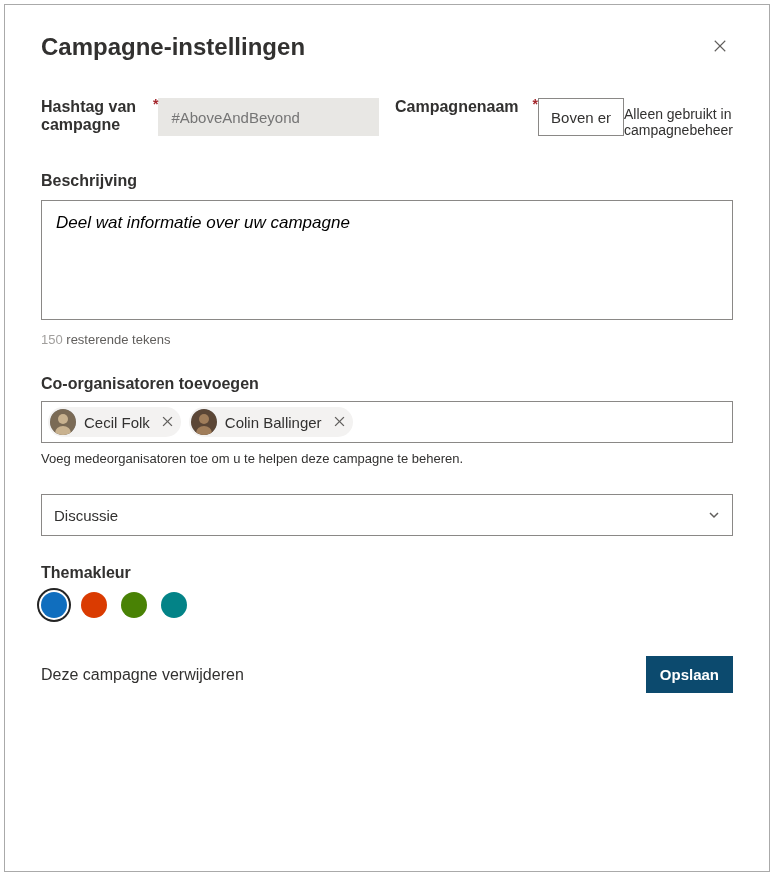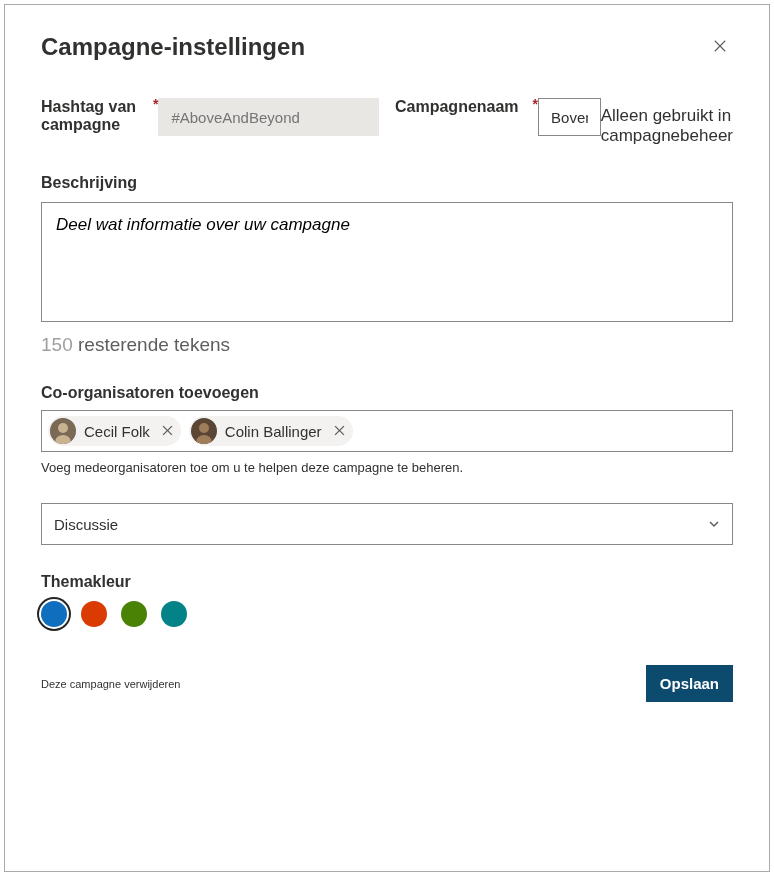--- a/index.html
+++ b/index.html
@@ -73,40 +73,40 @@
       font-family: inherit;
       background: #fff;
       color: #323130;
     }
     .text-input.disabled {
       background: #e8e7e4;
       border-color: #e8e7e4;
       color: #a19f9d;
     }
     .hint {
-      font-size: 17px;
+      font-size: 14px;
       color: #323130;
       margin-top: 8px;
     }
     .section {
       margin-top: 28px;
     }
     .description-box {
       width: 100%;
       height: 120px;
       padding: 12px 14px;
       border: 1px solid #8a8886;
       font-size: 17px;
       font-family: inherit;
       resize: none;
       background: #fff;
       font-style: italic;
     }
     .char-count {
-      font-size: 19px;
+      font-size: 13px;
       color: #605e5c;
       margin-top: 8px;
     }
     .char-count .num { color: #a19f9d; }
     .people-picker {
       width: 100%;
       border: 1px solid #8a8886;
       padding: 5px 6px;
       display: flex;
       gap: 8px;
@@ -184,21 +184,21 @@
     }
     .footer {
       display: flex;
       justify-content: space-between;
       align-items: center;
       margin-top: 38px;
     }
     .delete-link {
       background: none;
       border: none;
-      font-size: 11px;
+      font-size: 16px;
       color: #323130;
       cursor: pointer;
     }
     .save-btn {
       background: #0c4a6e;
       color: #fff;
       border: none;
       padding: 10px 14px;
       font-size: 15px;
       font-weight: 600;

